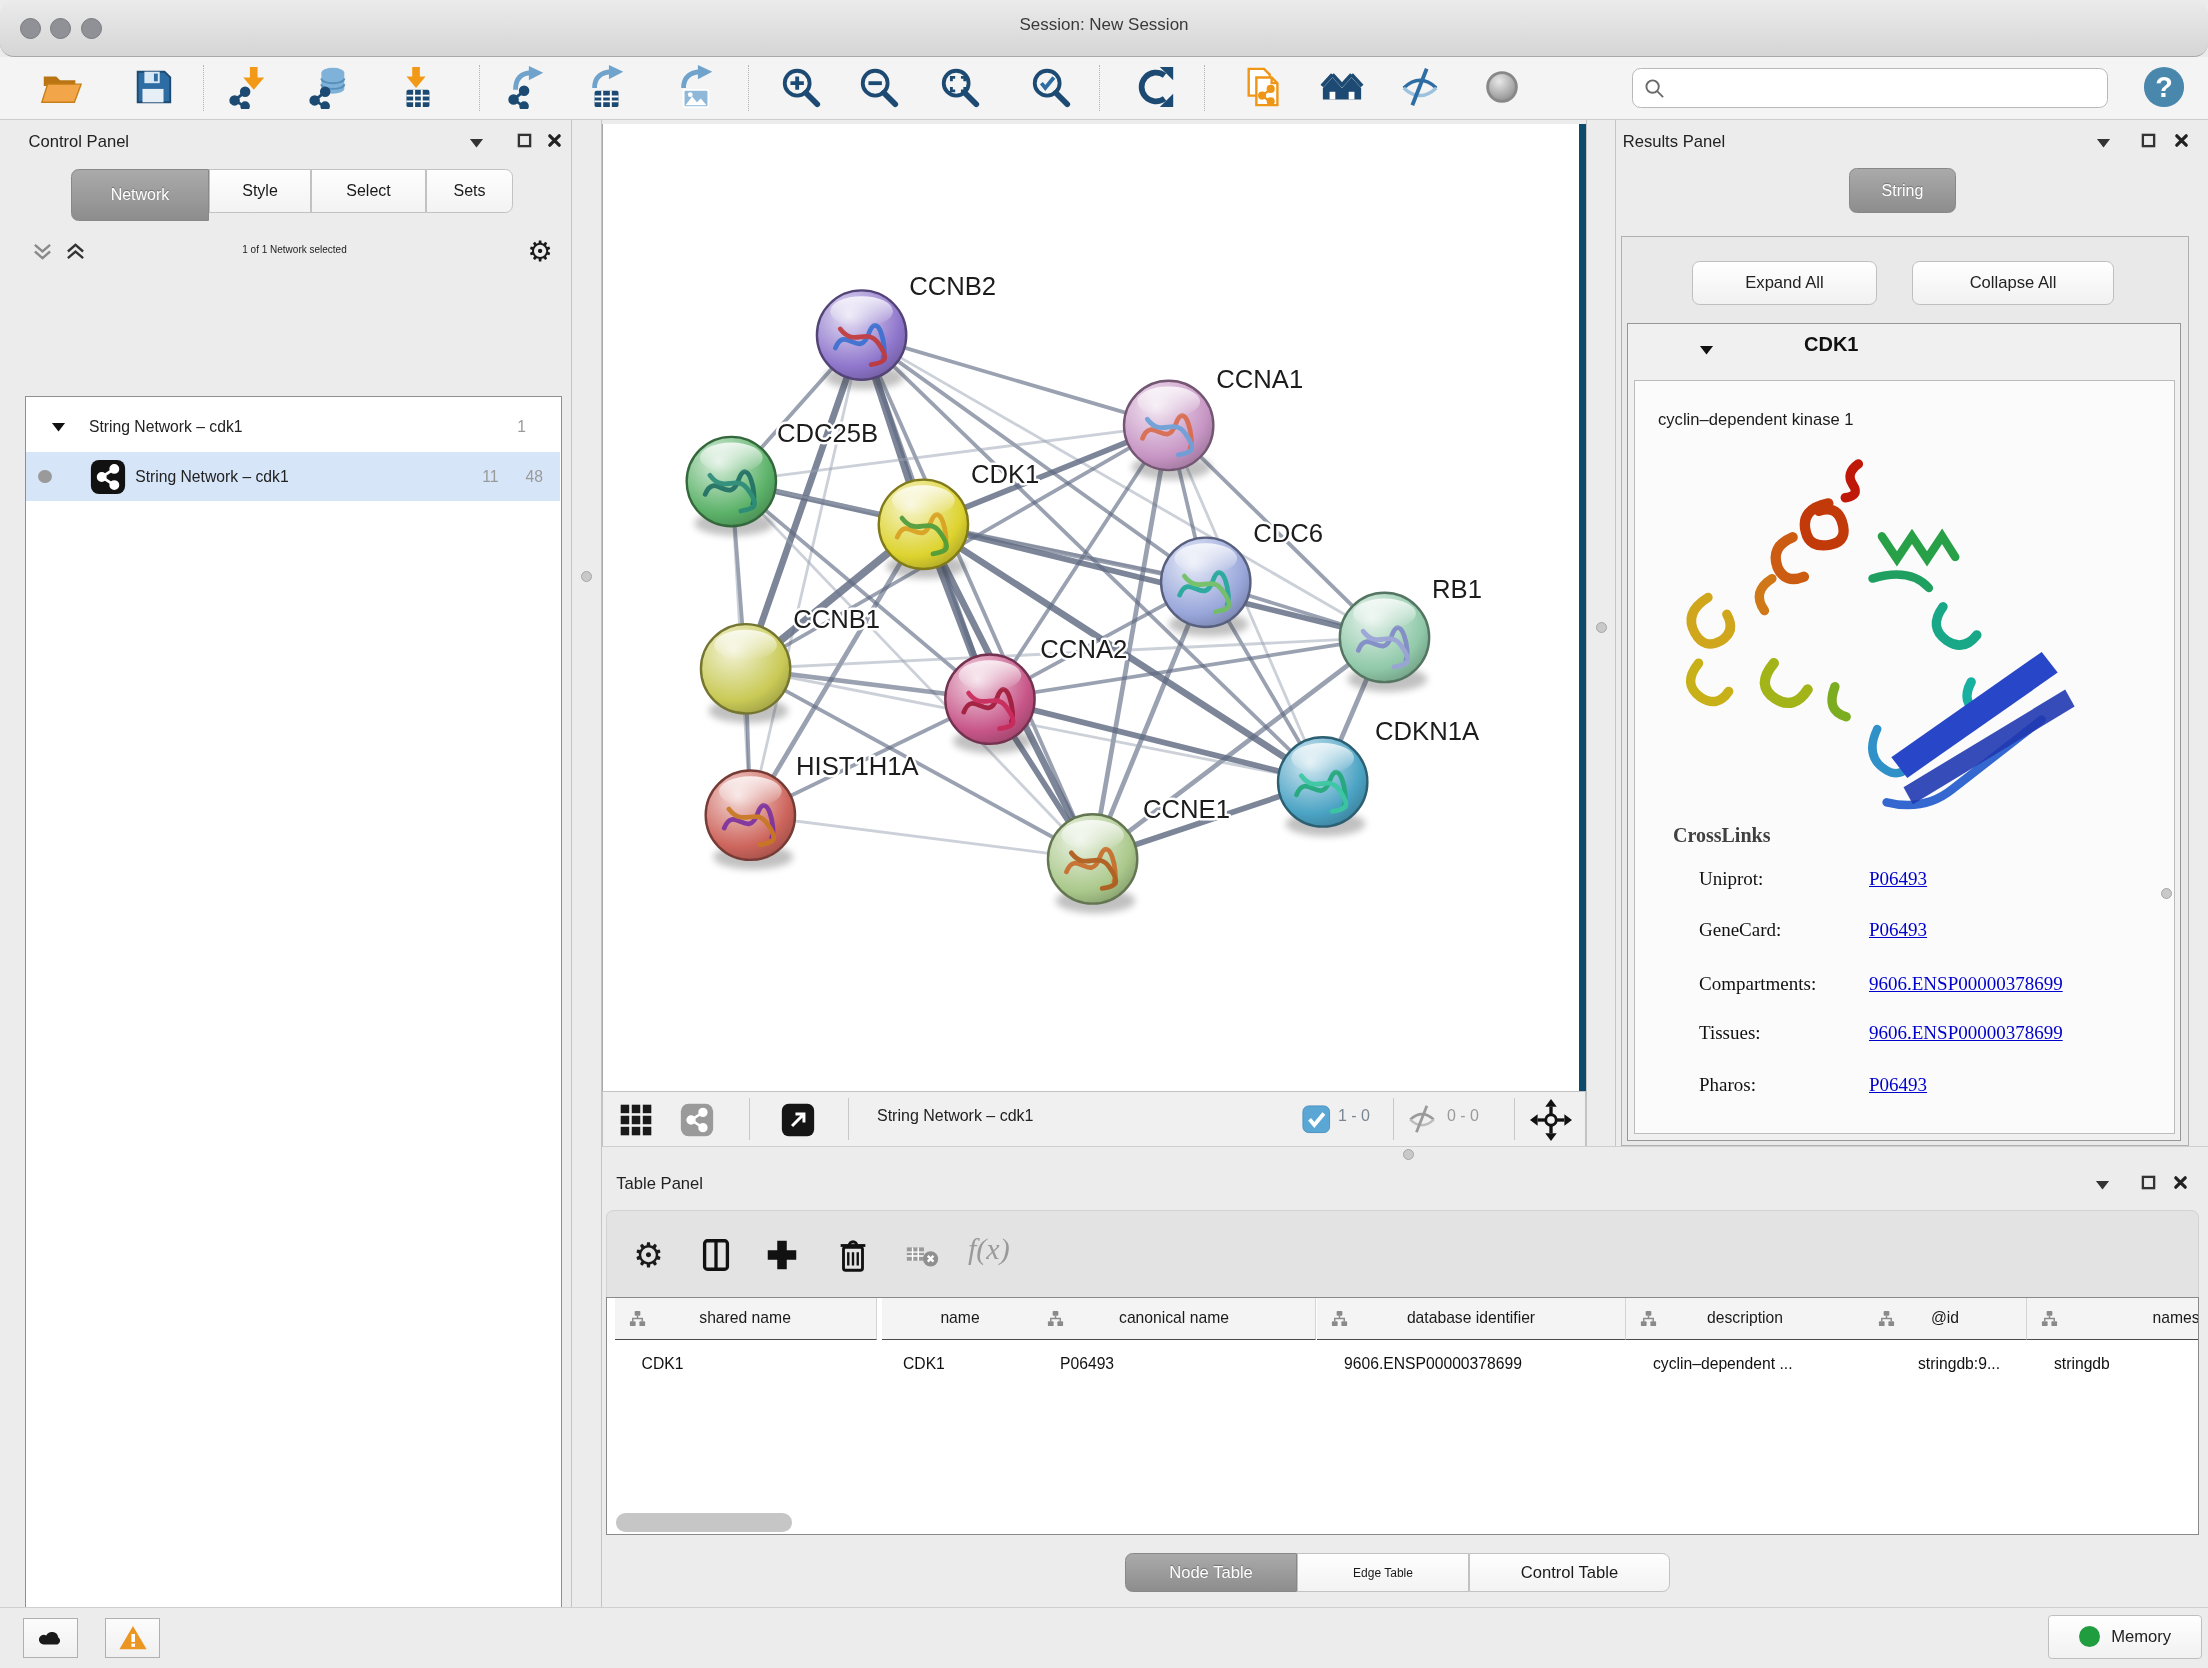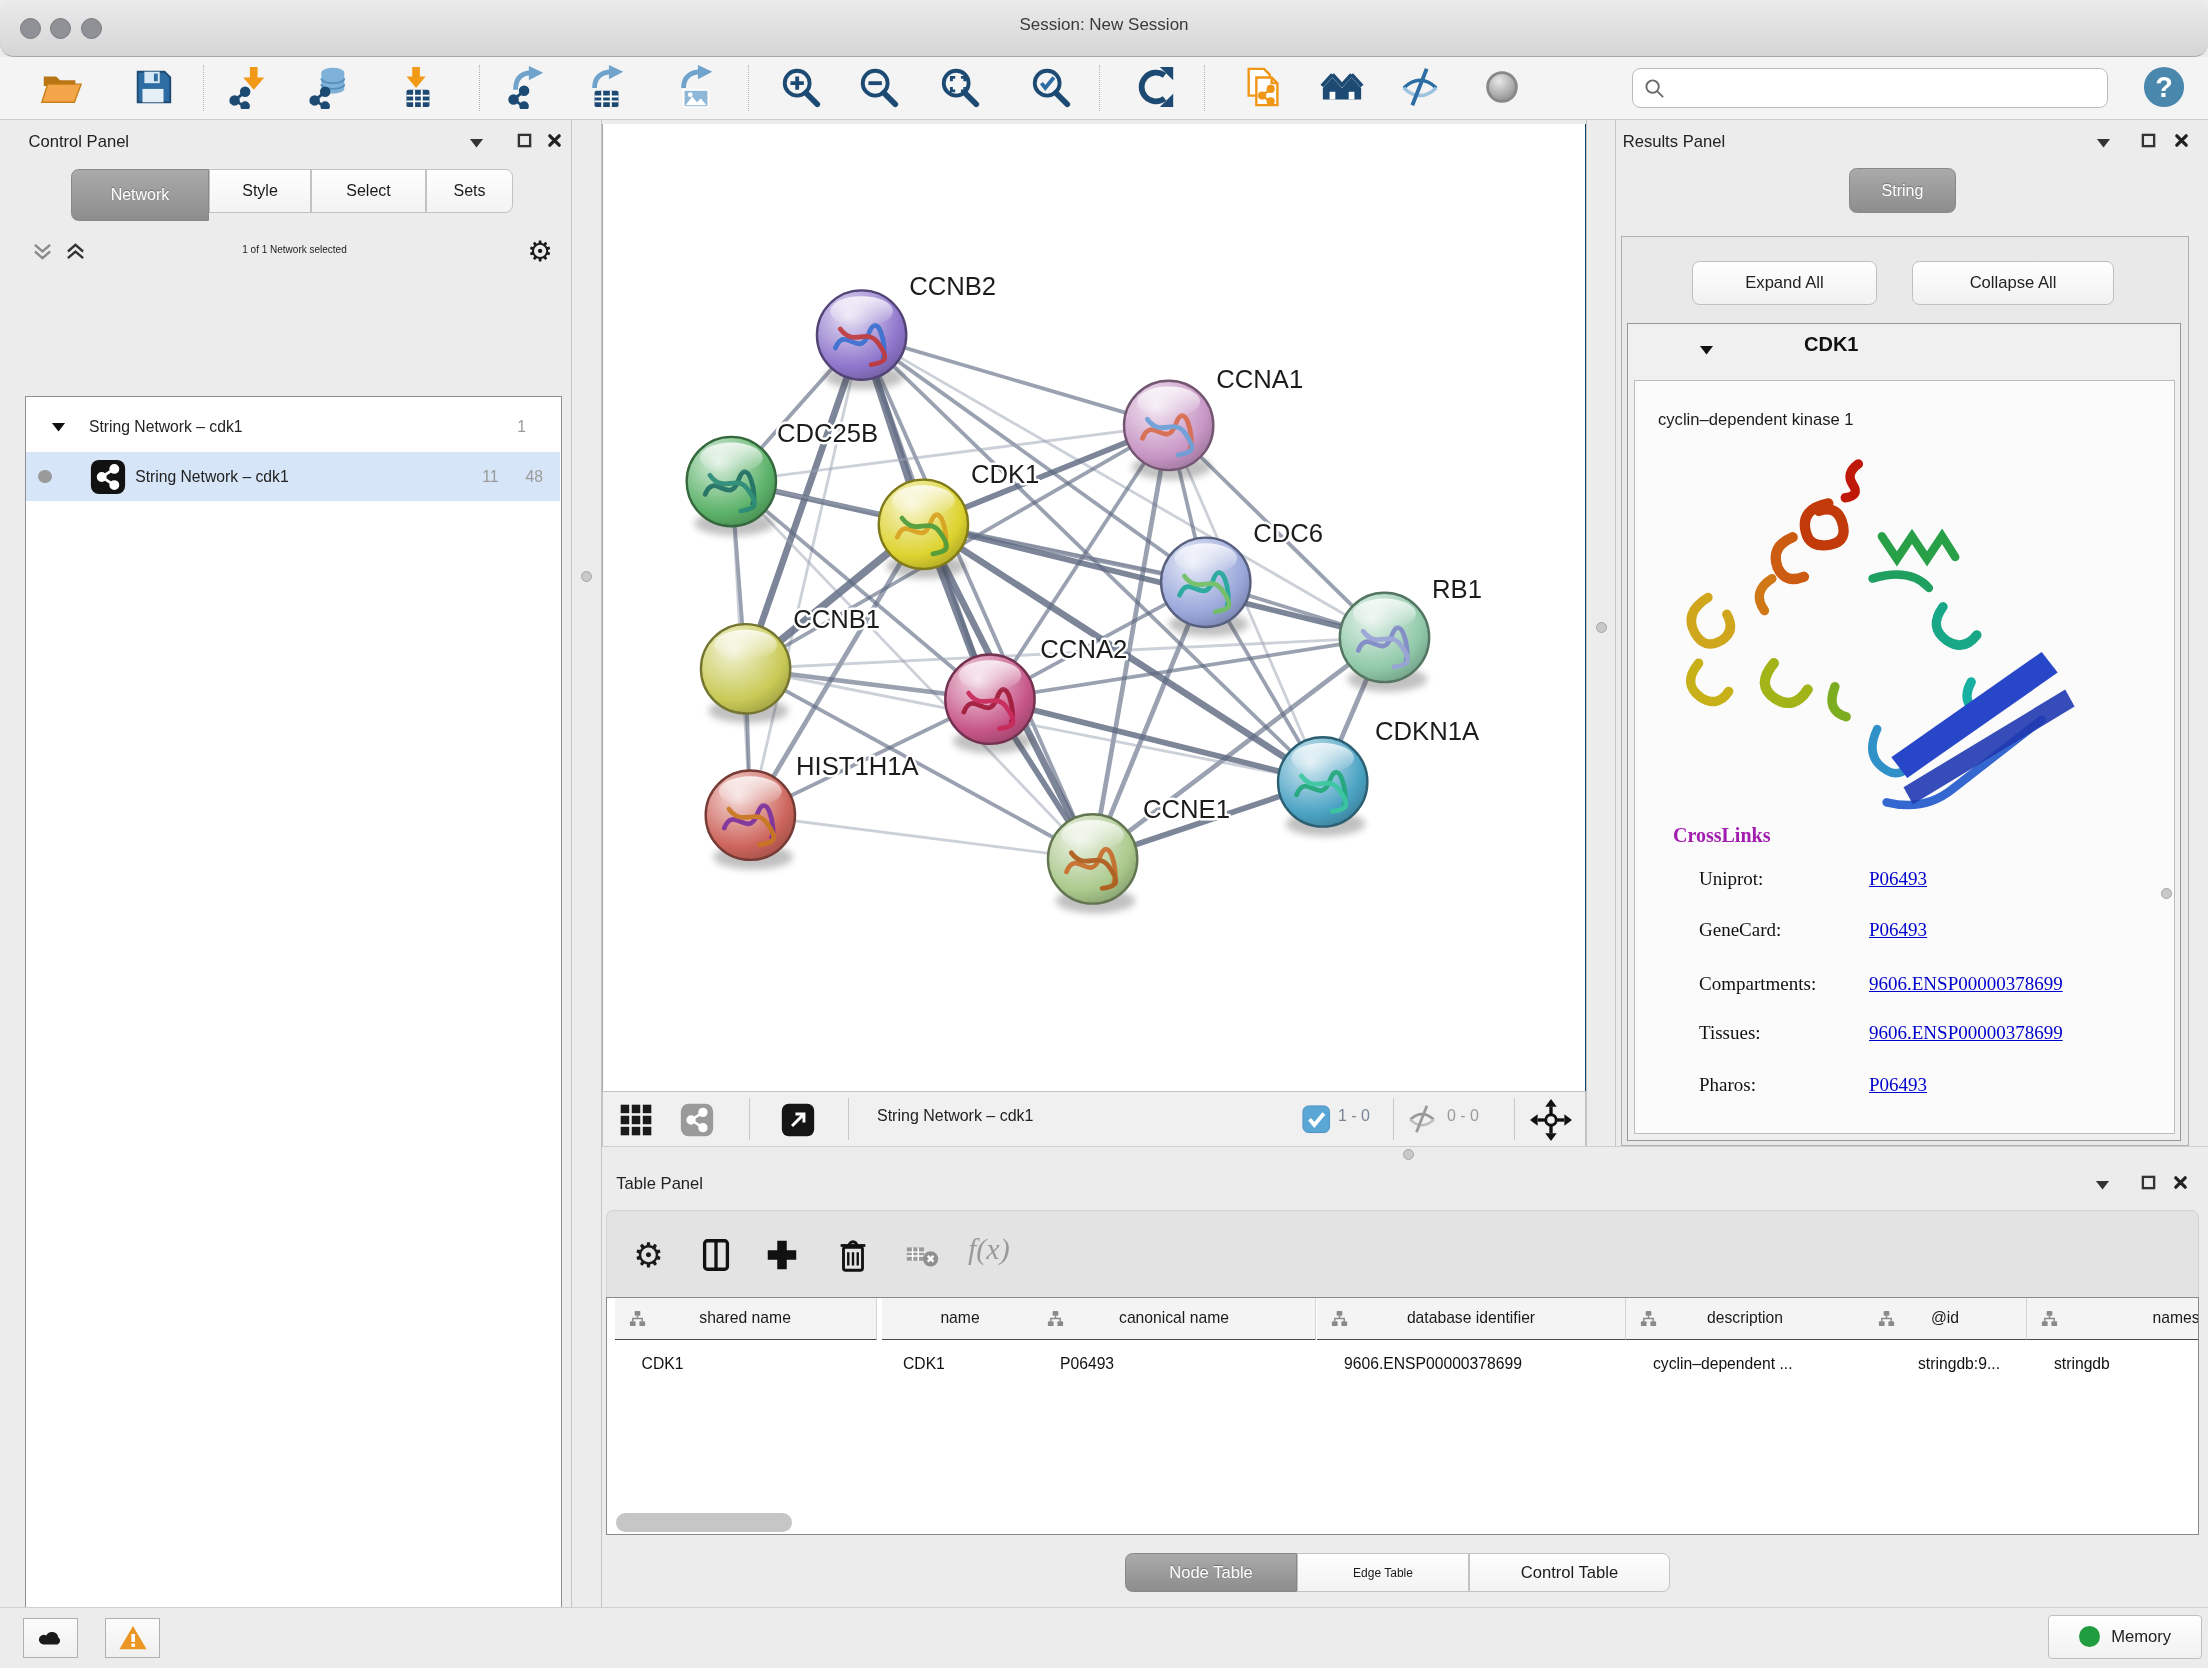--- a/index.html
+++ b/index.html
@@ -35,21 +35,21 @@
   .btn{display:flex;align-items:center;justify-content:center;font-size:16.6px;
     background:linear-gradient(#ffffff,#f1f1f1);border:1px solid #bfbfbf;border-radius:7.6px;}
   .grip{width:11.4px;height:11.4px;border-radius:50%;background:#c9c9c9;border:1px solid #a6a6a6;}
   
   #cp-list{left:25px;top:276px;width:537px;height:1324px;background:#fff;border:1.9px solid #8f8f8f;}
   .cp-row{left:0;width:534px;height:49px;display:flex;align-items:center;font-size:15.7px;}
   .cp-row.sel{background:#d7e5f8;}
   .count{color:#9a9a9a;}
   
   #net-canvas{left:602px;top:124px;width:984px;height:967px;background:#fff;
-    border-left:1px solid #a8a8a8;border-right:1px solid #0c4a6e;overflow:hidden;}
+    border-left:1px solid #a8a8a8;border-right:7px solid #0c4a6e;overflow:hidden;}
   #net-toolbar{left:602px;top:1091px;width:984px;height:55px;background:#f0f0f0;
     border:1px solid #c2c2c2;border-bottom:none;}
   .ntsep{width:0;top:5.7px;height:42px;border-left:1px solid #c8c8c8;position:absolute;}
   .nlabel{font-family:"Liberation Sans",sans-serif;font-size:27px;fill:#1c1c1c;
     paint-order:stroke;stroke:#ffffff;stroke-width:5px;stroke-linejoin:round;}
   
   .vsplit{background:#ececec;border-left:1px solid #c4c4c4;border-right:1px solid #c4c4c4;}
   .hsplit{background:#ececec;border-top:1px solid #cfcfcf;}
   
   #rp-outer{left:1621px;top:236px;width:568px;height:910px;background:#e9e9e9;border:1.9px solid #b0b0b0;}
@@ -697,21 +697,21 @@
       <path d="M235 95 l16 24 16 -24 16 24 16 -24 14 22" stroke="#28a048" stroke-width="9"></path>
       <path d="M225 140 q40 -12 60 10" stroke="#20a060" stroke-width="9"></path>
       <path d="M300 170 q-16 22 4 36 q18 12 32 -6" stroke="#18a888" stroke-width="10"></path>
       <path d="M330 250 q-12 22 8 32" stroke="#18b0a0" stroke-width="10"></path>
       <path d="M230 300 q-14 30 10 44 q12 7 22 -2" stroke="#3090c8" stroke-width="9"></path>
       <path d="M240 378 q40 10 70 -14 l95 -74" stroke="#3468d0" stroke-width="9"></path>
     </g>
     <path d="M245 330 L405 218 L422 240 L262 352 Z" fill="#2846c8"></path>
     <path d="M258 362 L430 258 L440 276 L268 380 Z" fill="#2038b0" opacity="0.9"></path>
   </svg>
-  <div class="serif abs" style="left:38px;top:443px;font-size:20px;font-weight:bold;color:#a21caf">CrossLinks</div>
+  <div class="serif abs" style="left:38px;top:443px;font-size:20px;font-weight:bold;color:#404040">CrossLinks</div>
   <div id="crosslinks">
       <div class="serif cl-label abs" style="left: 64px; top: 487px;">Uniprot:</div>
       <a class="serif cl-link abs" style="left: 234px; top: 487px; color: rgb(0, 0, 204);">P06493</a>
       <div class="serif cl-label abs" style="left: 64px; top: 538px;">GeneCard:</div>
       <a class="serif cl-link abs" style="left: 234px; top: 538px; color: rgb(0, 0, 204);">P06493</a>
       <div class="serif cl-label abs" style="left: 64px; top: 592px;">Compartments:</div>
       <a class="serif cl-link abs" style="left: 234px; top: 592px; color: rgb(0, 0, 204);">9606.ENSP00000378699</a>
       <div class="serif cl-label abs" style="left: 64px; top: 641px;">Tissues:</div>
       <a class="serif cl-link abs" style="left: 234px; top: 641px; color: rgb(0, 0, 204);">9606.ENSP00000378699</a>
       <div class="serif cl-label abs" style="left: 64px; top: 693px;">Pharos:</div>

